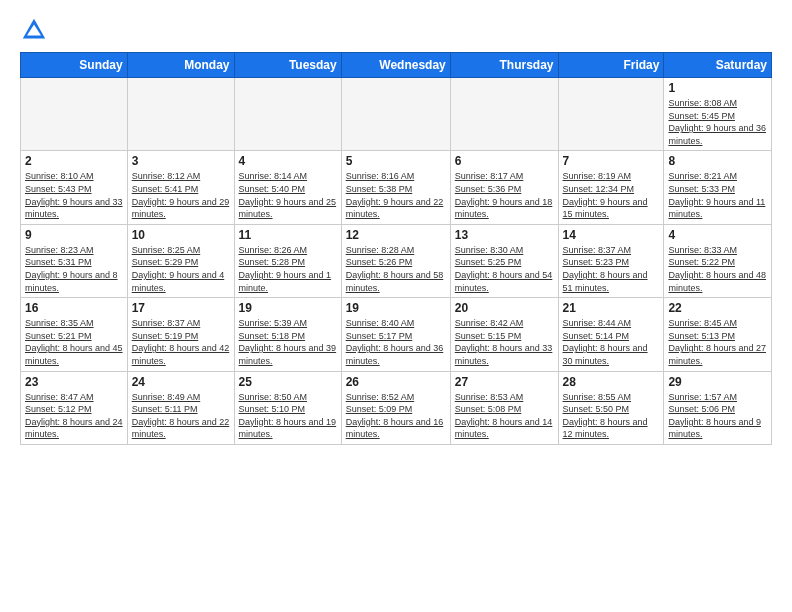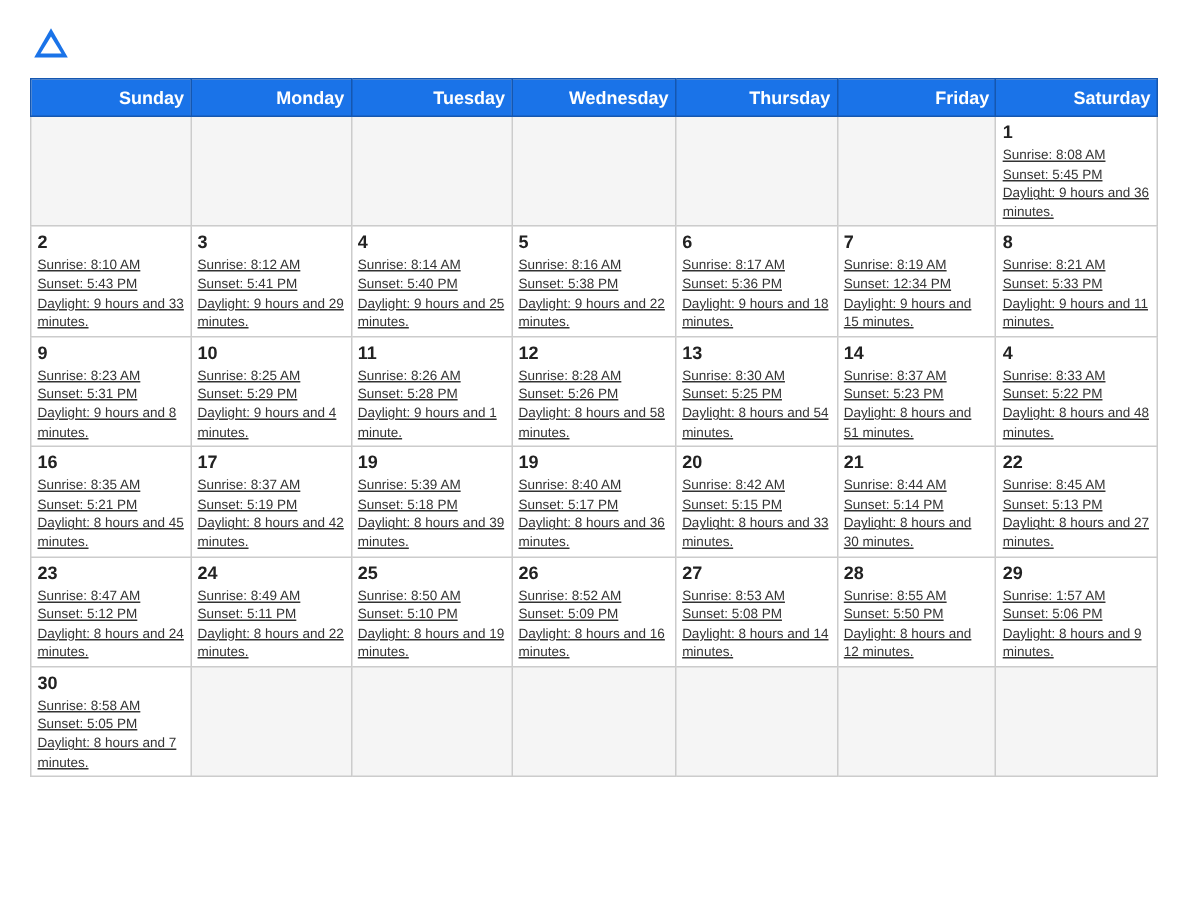--- a/index.html
+++ b/index.html
@@ -306,29 +306,15 @@
 Sunset: 5:50 PM
 Daylight: 8 hours and 12 minutes.</div>
           </td>
           <td>
             <span class="day-number">29</span>
             <div class="day-info">Sunrise: 1:57 AM
 Sunset: 5:06 PM
 Daylight: 8 hours and 9 minutes.</div>
           </td>
         </tr>
-        <tr class="last-row">
-          <td>
-            <span class="day-number">30</span>
-            <div class="day-info">Sunrise: 8:58 AM
-Sunset: 5:05 PM
-Daylight: 8 hours and 7 minutes.</div>
-          </td>
-          <td class="empty-cell"></td>
-          <td class="empty-cell"></td>
-          <td class="empty-cell"></td>
-          <td class="empty-cell"></td>
-          <td class="empty-cell"></td>
-          <td class="empty-cell"></td>
-        </tr>
       </tbody>
   </table>
 </div>
 
 </body></html>

